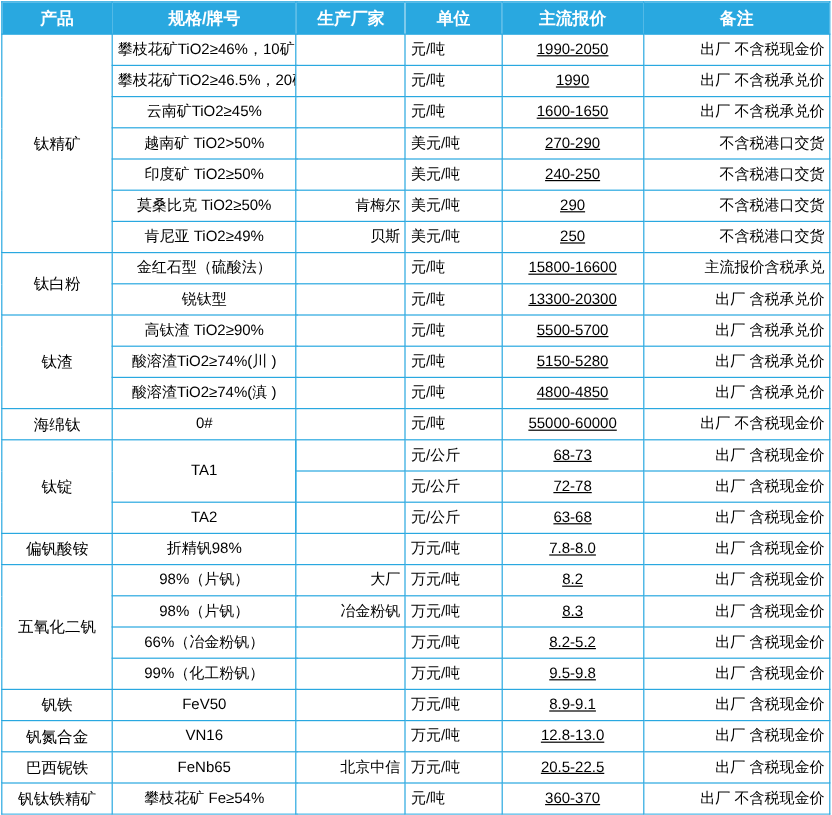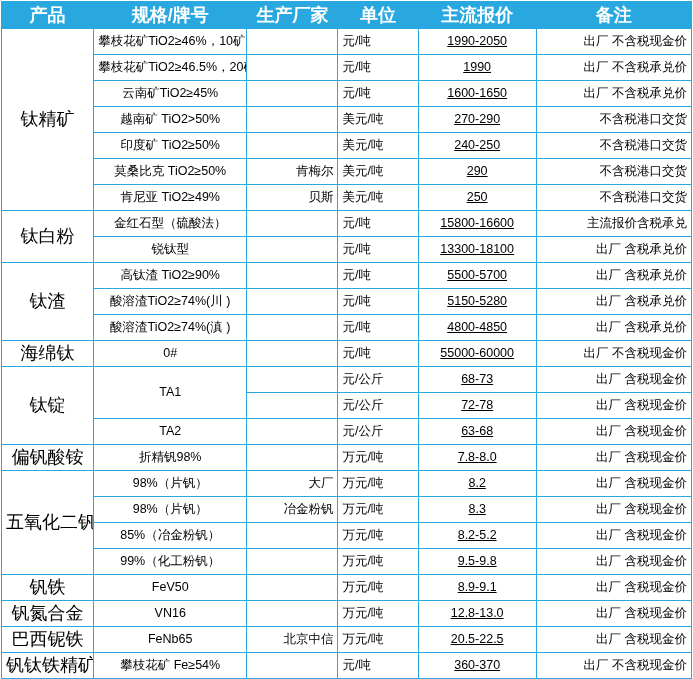--- a/index.html
+++ b/index.html
@@ -29,29 +29,29 @@
     line-height: 25px;
     font-weight: normal;
     white-space: nowrap;
     overflow: hidden;
   }
   table.price-table thead th {
     background: #29a8e0;
     color: #ffffff;
     text-align: center;
     font-weight: bold;
-    font-size: 18px;
+    font-size: 14px;
     border: 1px solid #29a8e0;
     height: 26px;
     line-height: 26px;
   }
   .c-cat {
     text-align: center;
     font-weight: bold;
-    font-size: 18px;
+    font-size: 13px;
   }
   .c-spec {
     text-align: center;
     padding-left: 6px;
     margin-left: 46px;
   }
   .c-spec2 {
     text-align: left;
     padding-left: 6px;
   }
@@ -158,21 +158,21 @@
       <td class="c-spec" colspan="2">金红石型（硫酸法）</td>
       <td class="c-maker"></td>
       <td class="c-unit">元/吨</td>
       <td class="c-price">15800-16600</td>
       <td class="c-note">主流报价含税承兑</td>
     </tr>
     <tr>
       <td class="c-spec" colspan="2">锐钛型</td>
       <td class="c-maker"></td>
       <td class="c-unit">元/吨</td>
-      <td class="c-price">13300-18100</td>
+      <td class="c-price">13300-20300</td>
       <td class="c-note">出厂 含税承兑价</td>
     </tr>
 
     <tr>
       <td class="c-cat" rowspan="3">钛渣</td>
       <td class="c-spec" colspan="2">高钛渣 TiO2≥90%</td>
       <td class="c-maker"></td>
       <td class="c-unit">元/吨</td>
       <td class="c-price">5500-5700</td>
       <td class="c-note">出厂 含税承兑价</td>
@@ -244,21 +244,21 @@
       <td class="c-note">出厂 含税现金价</td>
     </tr>
     <tr>
       <td class="c-spec" colspan="2">98%（片钒）</td>
       <td class="c-maker">冶金粉钒</td>
       <td class="c-unit">万元/吨</td>
       <td class="c-price">8.3</td>
       <td class="c-note">出厂 含税现金价</td>
     </tr>
     <tr>
-      <td class="c-spec" colspan="2">85%（冶金粉钒）</td>
+      <td class="c-spec" colspan="2">66%（冶金粉钒）</td>
       <td class="c-maker"></td>
       <td class="c-unit">万元/吨</td>
       <td class="c-price">8.2-5.2</td>
       <td class="c-note">出厂 含税现金价</td>
     </tr>
     <tr>
       <td class="c-spec" colspan="2">99%（化工粉钒）</td>
       <td class="c-maker"></td>
       <td class="c-unit">万元/吨</td>
       <td class="c-price">9.5-9.8</td>

